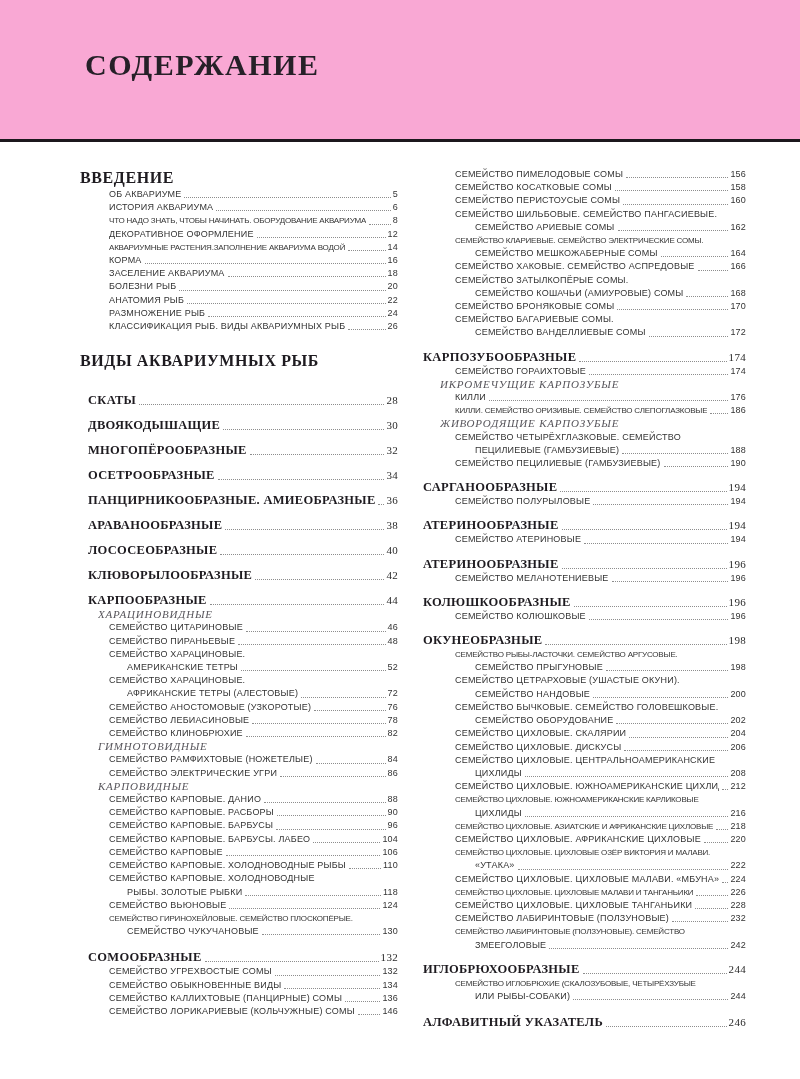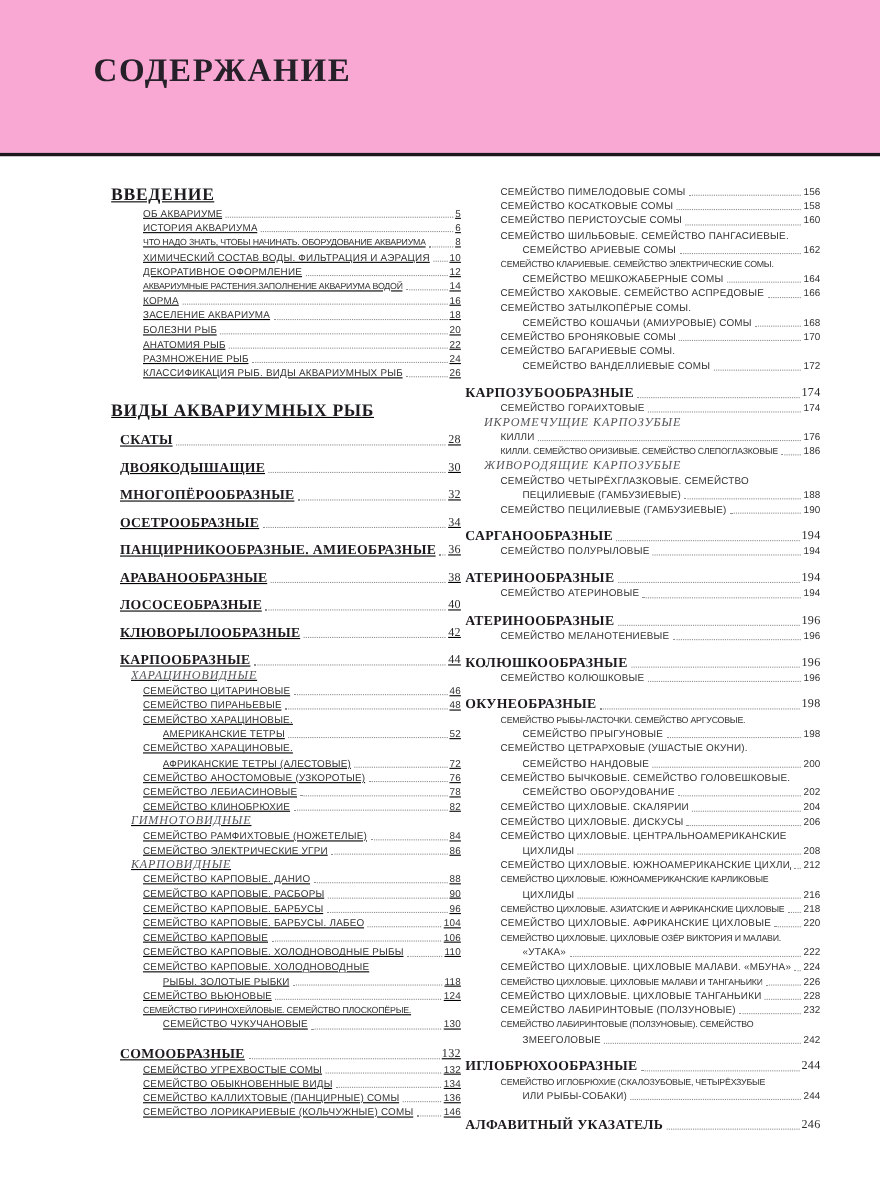--- a/index.html
+++ b/index.html
@@ -20,21 +20,21 @@
   .page-title {
     position:absolute; left:85px; top:48px;
     margin:0;
     font-family:"Liberation Serif", serif;
     font-weight:bold;
     font-size:30px;
     letter-spacing:1.5px;
     color:#262028;
   }
   .toc-col { position:absolute; top:168px; }
-  .toc-col.left  { left:101px;  width:318px;text-decoration:underline; }
+  .toc-col.left  { left:80px;  width:318px; }
   .toc-col.right { left:423px; width:323px; }
 
   .entry { box-sizing:border-box; }
 
   
   .row { display:flex; align-items:flex-end; }
   .row .txt { white-space:nowrap; flex:0 1 auto; overflow:hidden; }
   .row .dots { flex:1 0 6px; border-bottom:1.5px dotted #8d8d8d; margin:0 2px 3px 3px; }
   .row .pg { white-space:nowrap; }
 
@@ -64,21 +64,21 @@
   .fam .cont { padding-left:18px; }
   .txt.long, .l1.long { font-size:8px; letter-spacing:-0.2px; }
 
   
   .toc-col.right .order { padding-left:0; }
   .toc-col.right .sub   { padding-left:17px; }
   .toc-col.right .fam   { padding-left:32px; }
   .toc-col.right .fam .cont { padding-left:20px; }
 
   
-  .gap-sm { margin-top:9px; }
+  .gap-sm { margin-top:22px; }
   .gap-md { margin-top:10px; }
   .gap-lg { margin-top:12px; }
   .gap-xl { margin-top:18px; }
 </style>
 </head>
 <body>
 
 <div class="header-band">
   <h1 class="page-title">СОДЕРЖАНИЕ</h1>
 </div>
@@ -105,27 +105,20 @@
     </div>
     <div class="entry fam">
       <div class="row">
         <span class="txt long">ЧТО НАДО ЗНАТЬ, ЧТОБЫ НАЧИНАТЬ. ОБОРУДОВАНИЕ АКВАРИУМА</span>
         <span class="dots"></span>
         <span class="pg">8</span>
       </div>
     </div>
     <div class="entry fam">
       <div class="row">
-        <span class="txt">ХИМИЧЕСКИЙ СОСТАВ ВОДЫ. ФИЛЬТРАЦИЯ И АЭРАЦИЯ</span>
-        <span class="dots"></span>
-        <span class="pg">10</span>
-      </div>
-    </div>
-    <div class="entry fam">
-      <div class="row">
         <span class="txt">ДЕКОРАТИВНОЕ ОФОРМЛЕНИЕ</span>
         <span class="dots"></span>
         <span class="pg">12</span>
       </div>
     </div>
     <div class="entry fam">
       <div class="row">
         <span class="txt long">АКВАРИУМНЫЕ РАСТЕНИЯ.ЗАПОЛНЕНИЕ АКВАРИУМА ВОДОЙ</span>
         <span class="dots"></span>
         <span class="pg">14</span>

